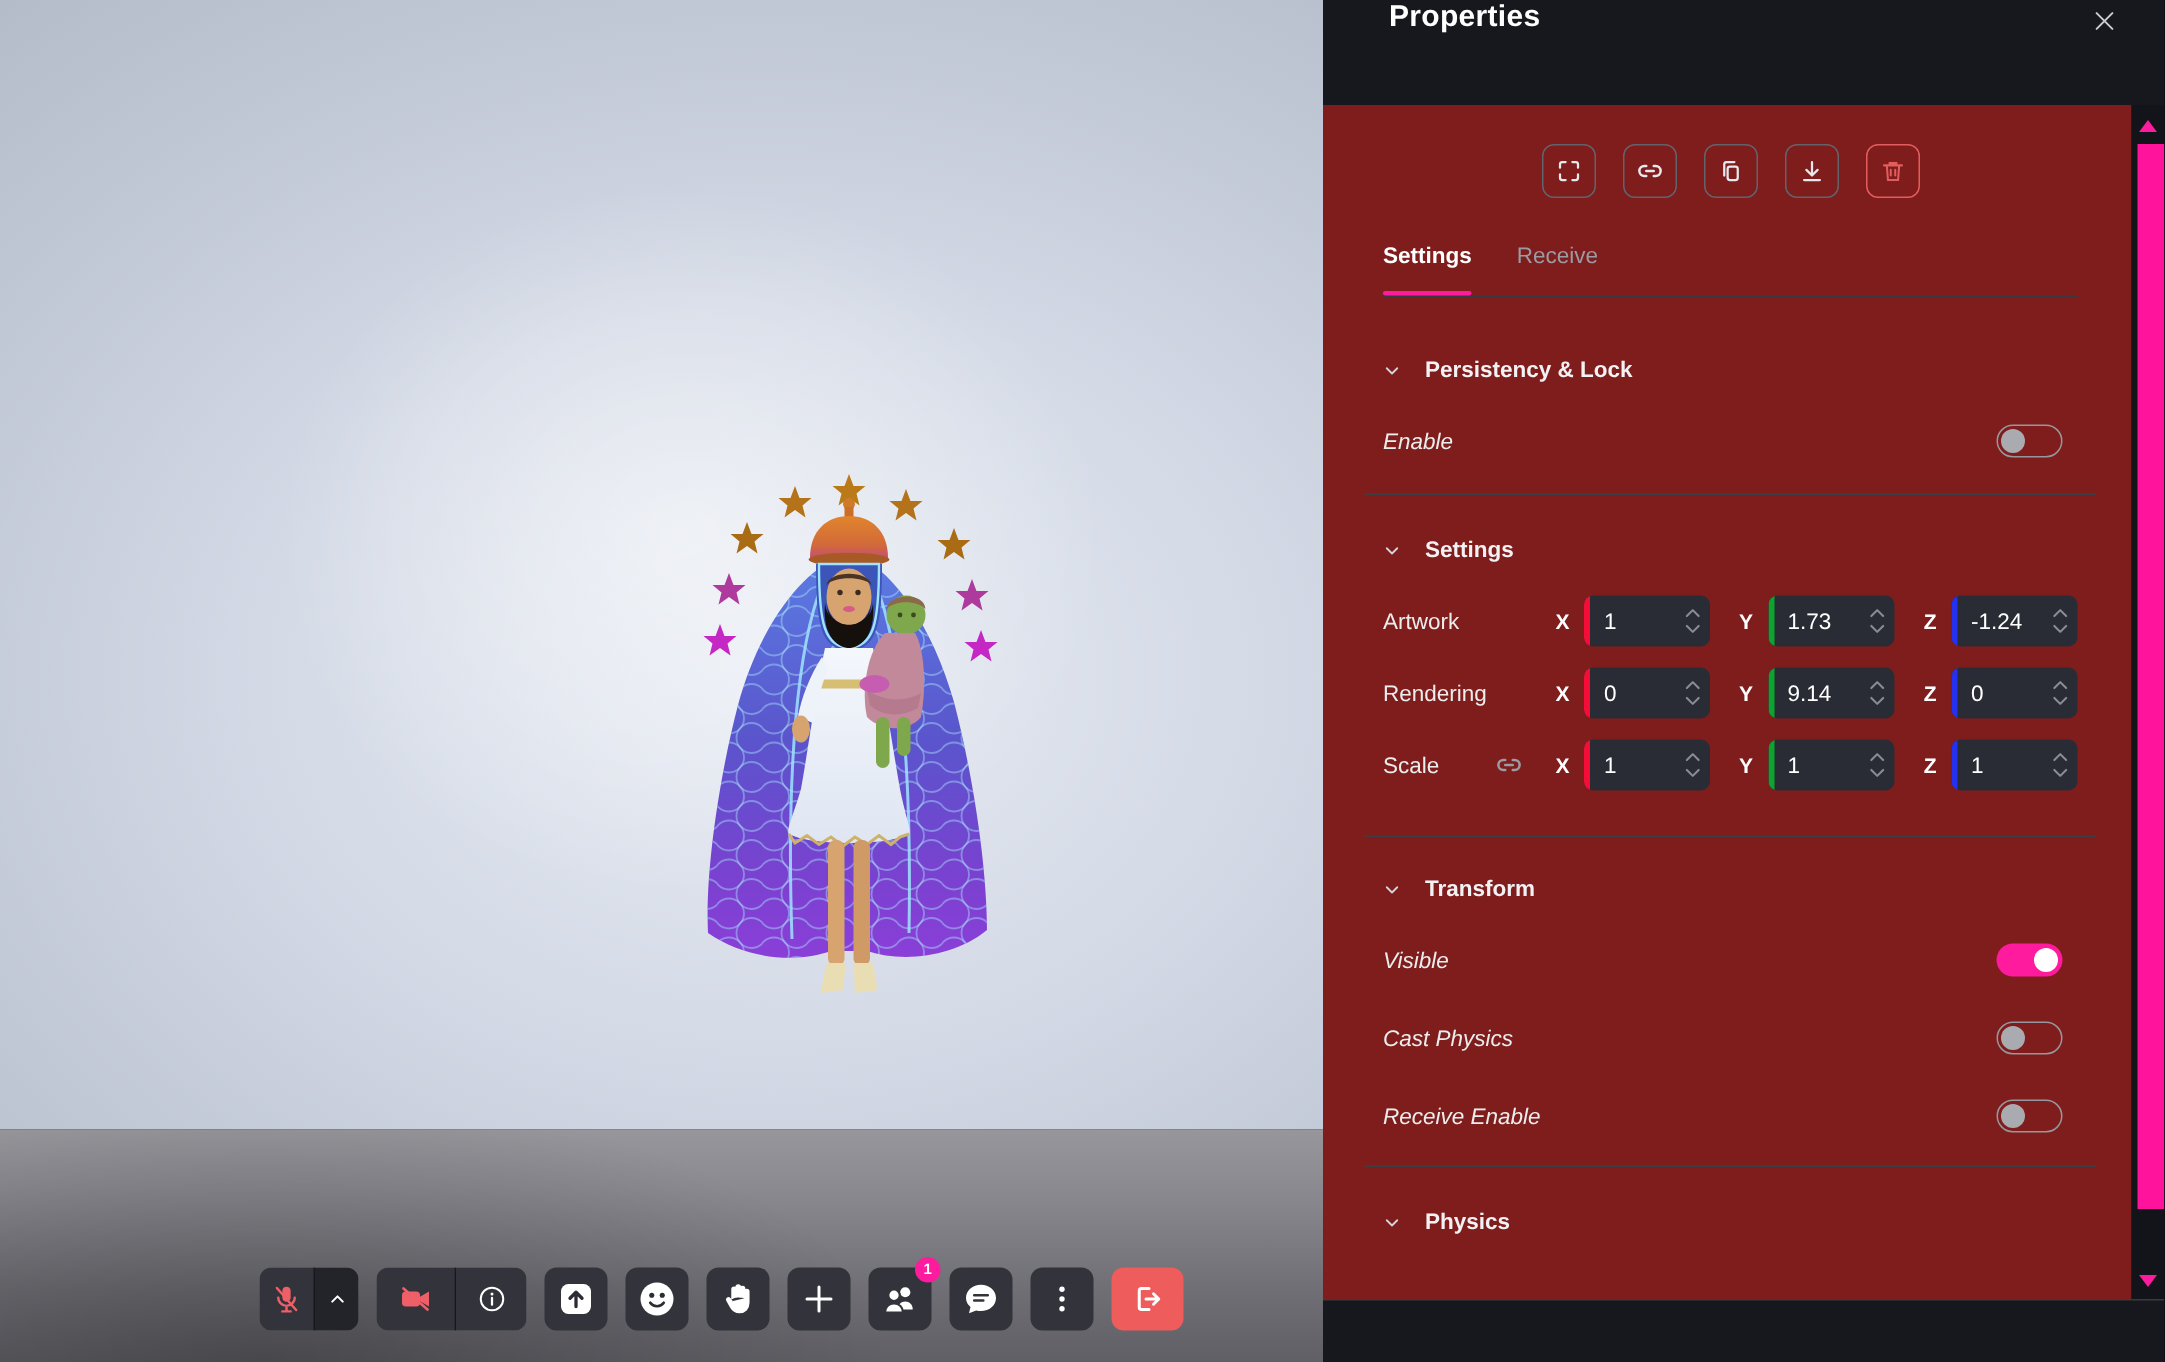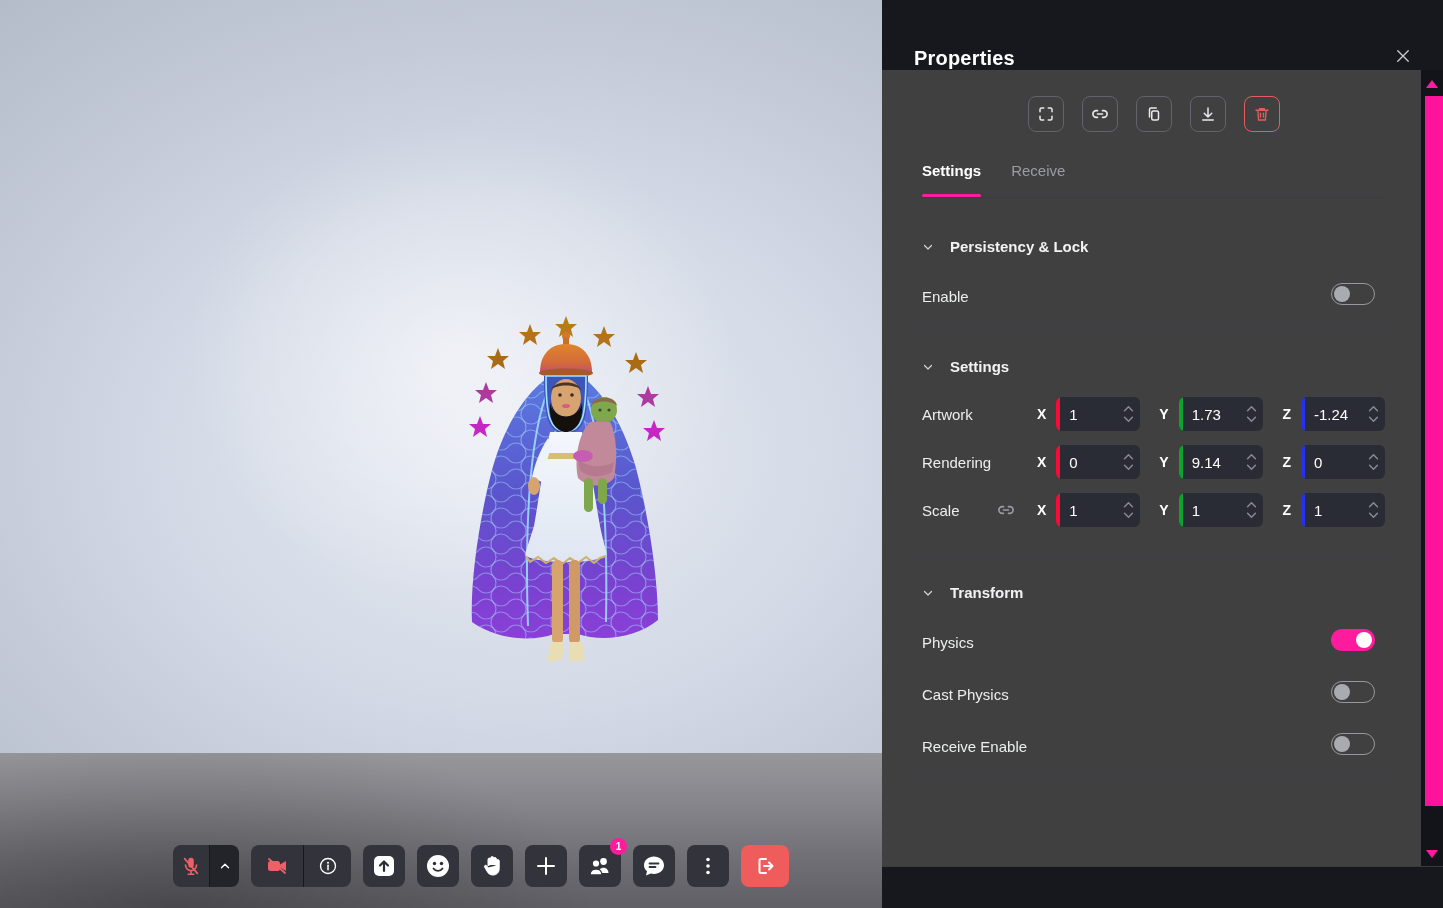--- a/index.html
+++ b/index.html
@@ -27,26 +27,26 @@
   .tb-seg { height:42px; display:flex; align-items:center; justify-content:center; background:#33343b; cursor:pointer; }
   .tb-seg + .tb-seg { border-left:1px solid #17181d; }
   .tb-seg.dark { background:#232429; }
   .tb-btn.leave { background:#ee5c5c; width:48px; }
   .badge { position:absolute; top:-7px; right:-6px; min-width:17px; height:17px; border-radius:9px;
            background:#ff1b9d; color:#fff; font-size:10px; font-weight:bold; display:flex;
            align-items:center; justify-content:center; padding:0 4px; }
 
   
   .panel { position:absolute; left:882px; top:0; width:561px; height:908px; background:#17181d; }
-  .panel-header { position:absolute; left:4px; top:0; right:0; height:70px; display:flex;
-                  align-items:flex-end; justify-content:space-between; padding:0 26px 0 28px; }
+  .panel-header { position:absolute; left:16px; top:0; right:0; height:70px; display:flex;
+                  align-items:flex-start; justify-content:space-between; padding:0 26px 0 28px; }
   .panel-title { color:#fff; font-size:20px; font-weight:bold; letter-spacing:0.2px; }
   .close-btn { width:28px; height:28px; display:flex; align-items:center; justify-content:center;
                color:#c9cace; cursor:pointer; }
-  .panel-body { position:absolute; left:0; top:70px; width:539px; height:796px; background:#404040;
+  .panel-body { position:absolute; left:0; top:70px; width:539px; height:796px; background:#7f1d1d;
                 padding:26px 36px 0 40px; overflow:hidden; }
   .panel-footer { position:absolute; left:0; bottom:0; width:561px; height:42px; background:#17181d;
                   border-top:1px solid #3a3b41; }
 
   
   .action-row { display:flex; justify-content:center; gap:18px; }
   .act-btn { width:36px; height:36px; border-radius:8px; border:1px solid #62636b; background:transparent;
              color:#e8e9ec; display:flex; align-items:center; justify-content:center; cursor:pointer; }
   .act-btn.danger { border-color:#e25d5d; color:#e25d5d; }
 
@@ -57,21 +57,21 @@
   .tab.active::after { content:""; position:absolute; left:0; right:0; bottom:-16px; height:3px;
                        background:#ff1b9d; border-radius:2px; }
   .tab.inactive { color:#9b9ca3; }
 
   
   .sec-header { display:flex; align-items:center; gap:16px; color:#f2f2f4; font-size:15px;
                 font-weight:bold; cursor:pointer; }
   .chev { width:12px; height:12px; flex:0 0 auto; color:#d4d5d9; }
   .divider { height:1px; background:#3e3f45; margin:24px 0 0 -12px; width:calc(100% + 24px); }
 
-  .row { display:flex; align-items:flex-end; justify-content:space-between; padding-right:10px; }
+  .row { display:flex; align-items:center; justify-content:space-between; padding-right:10px;font-style:italic; }
   .row-label { color:#eceded; font-size:15px; }
 
   
   .toggle { width:44px; height:22px; border-radius:11px; position:relative; cursor:pointer; flex:0 0 auto; }
   .toggle.off { border:1.5px solid #97989e; background:transparent; }
   .toggle.off .knob { position:absolute; left:2px; top:1.5px; width:16px; height:16px; border-radius:50%; background:#aaabb1; }
   .toggle.on { background:#ff1b9d; }
   .toggle.on .knob { position:absolute; right:3px; top:3px; width:16px; height:16px; border-radius:50%; background:#fff; }
 
   
@@ -540,39 +540,45 @@
 
       <div class="divider" style="margin-top:30px"></div>
 
       <div class="sec-header" style="margin-top:26px">
         <svg class="chev" width="14" height="14">
             <use href="#i-chevdown"></use>
           </svg>
         <span>Transform</span>
       </div>
       <div class="row" style="margin-top:28px">
-        <span class="row-label">Physics</span>
+        <span class="row-label">Visible</span>
         <div class="toggle on">
             <div class="knob"></div>
           </div>
       </div>
       <div class="row" style="margin-top:30px">
         <span class="row-label">Cast Physics</span>
         <div class="toggle off">
             <div class="knob"></div>
           </div>
       </div>
       <div class="row" style="margin-top:30px">
         <span class="row-label">Receive Enable</span>
         <div class="toggle off">
             <div class="knob"></div>
           </div>
       </div>
       <div class="divider" style="margin-top:22px"></div>
 
+      <div class="sec-header" style="margin-top:28px">
+        <svg class="chev" width="14" height="14">
+            <use href="#i-chevdown"></use>
+          </svg>
+        <span>Physics</span>
+      </div>
     </div>
 
     <div class="scrollbar">
       <div class="sb-arrow-up"></div>
       <div class="sb-thumb"></div>
       <div class="sb-arrow-down"></div>
     </div>
 
     <div class="panel-footer"></div>
   </div>

